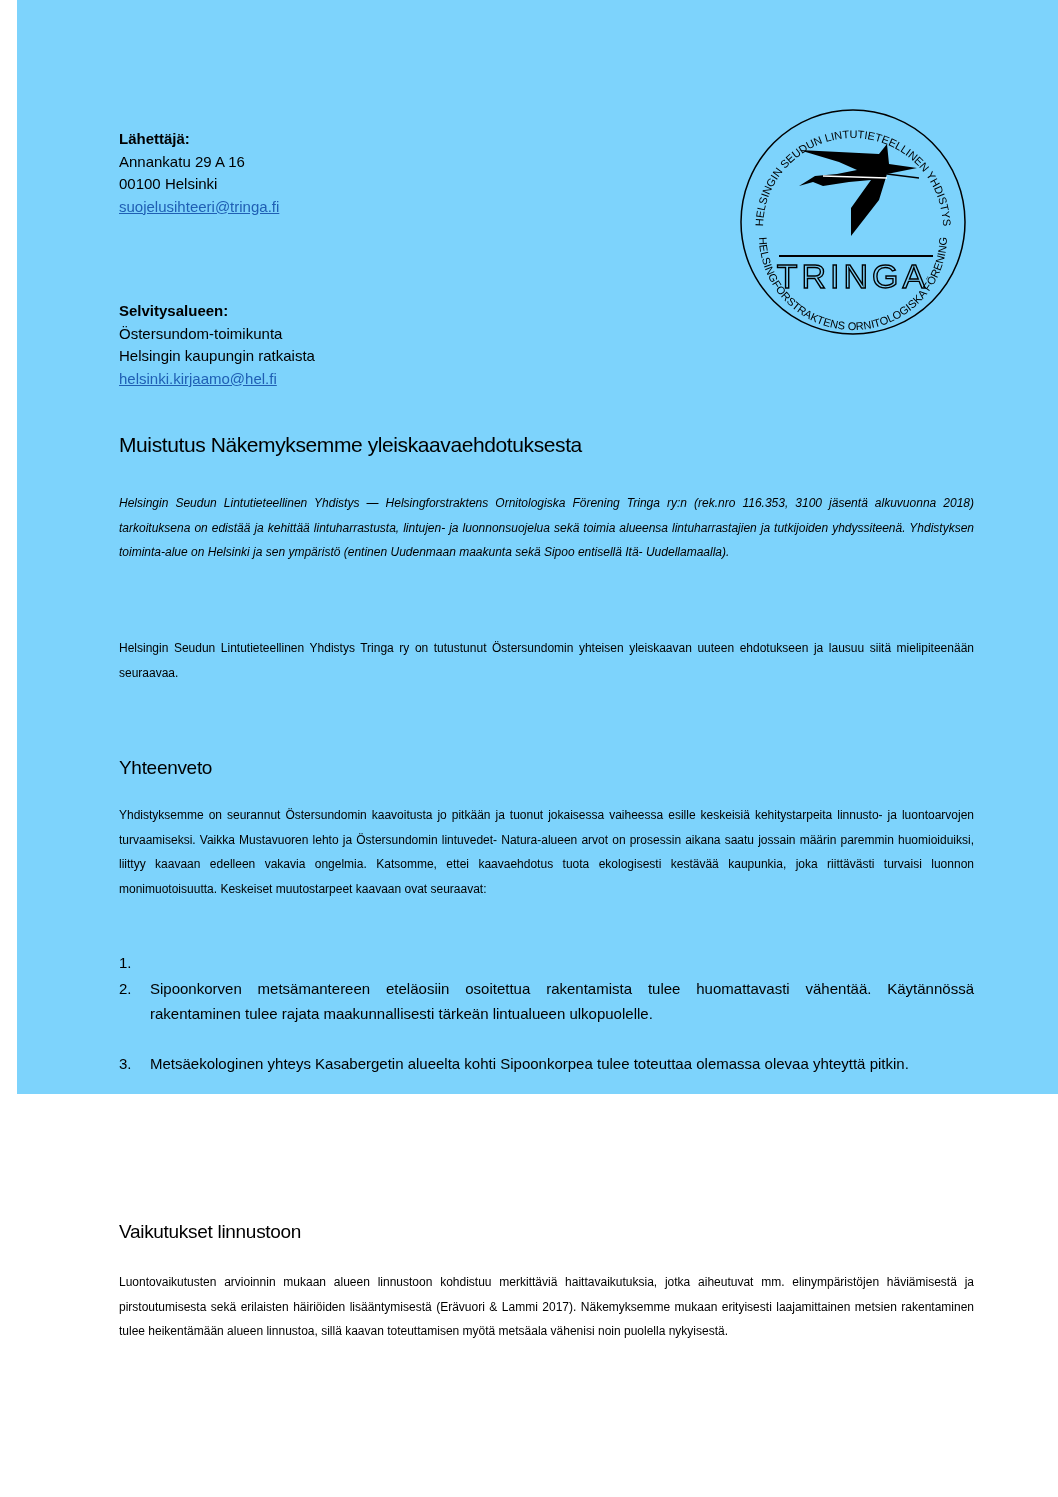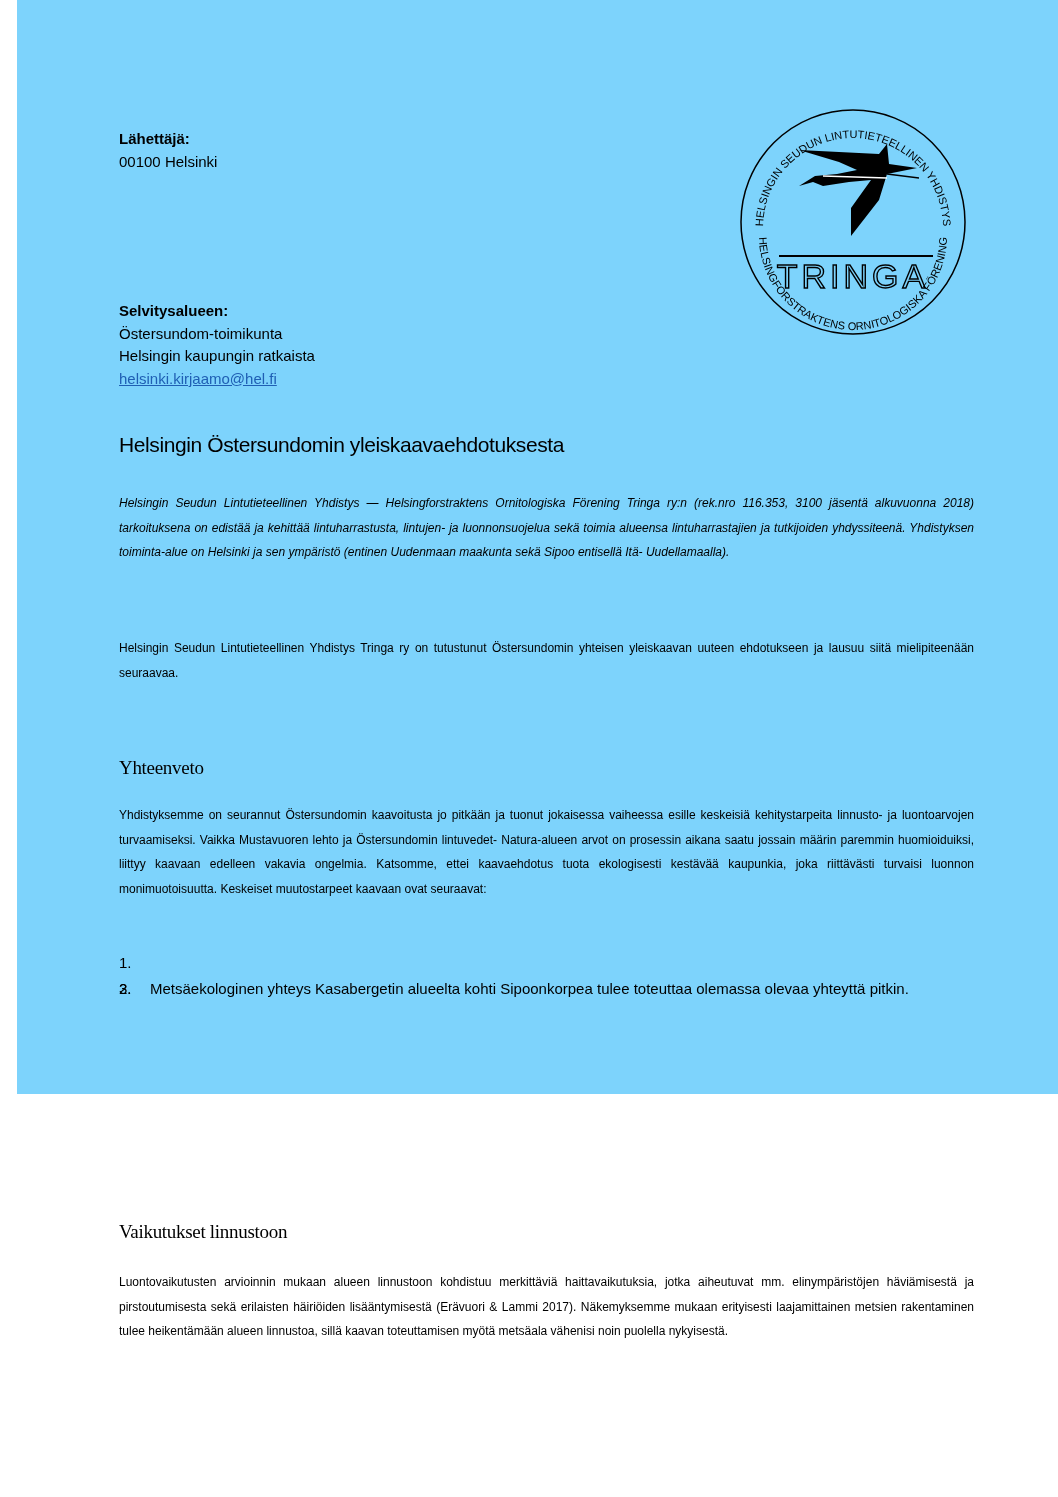--- a/index.html
+++ b/index.html
@@ -7,33 +7,35 @@
          font-family:"Liberation Sans", "DejaVu Sans", sans-serif; color:#000; }
   .page { position:absolute; left:0; top:0; width:1058px; height:1094px; background:#7dd3fc;margin-left:17px; }
   .block { position:absolute; left:102px; font-size:15px; line-height:22.5px; }
   .block .line { display:block; white-space:nowrap; }
   .bold { font-weight:bold; }
   a.link { color:#1f5fb4; text-decoration:underline; }
   .logo { position:absolute; left:722px; top:108px; width:228px; height:228px; }
   .title { position:absolute; left:102px; top:433px; font-size:21px; letter-spacing:-0.4px; }
   .para { position:absolute; left:102px; width:855px; font-size:12px; line-height:24.5px; text-align:justify; }
   .italic { font-style:italic; }
-  .h2 { position:absolute; left:102px; font-size:19px; letter-spacing:-0.3px;font-family:Liberation Serif, serif; }
+  .h2 { position:absolute; left:102px; font-size:19px; letter-spacing:-0.3px; }
   .list { position:absolute; left:102px; width:855px; margin:0; padding:0; list-style:none; }
   .list li { position:relative; padding-left:31px; font-size:15px; line-height:24.5px; text-align:justify; margin-bottom:26px; }
   .list li .num { position:absolute; left:0; top:0; }
 </style>
 </head>
 <body>
 
 <div class="page">
 
   <div class="block" style="top:128px;">
     <span class="line bold">Lähettäjä:</span>
+    <span class="line">Annankatu 29 A 16</span>
     <span class="line">00100 Helsinki</span>
+    <span class="line"><a class="link">suojelusihteeri@tringa.fi</a></span>
   </div>
 
   <div class="block" style="top:300px;">
     <span class="line bold">Selvitysalueen:</span>
     <span class="line">Östersundom-toimikunta</span>
     <span class="line">Helsingin kaupungin ratkaista</span>
     <span class="line"><a class="link">helsinki.kirjaamo@hel.fi</a></span>
   </div>
 
   <div class="logo">
@@ -52,36 +54,37 @@
 
       <polygon points="60,42 140,46 148,36 150,56 178,60 148,66 140,92 112,128 112,100 132,72 110,74 84,78 74,74 60,78 76,68 98,66 118,62 100,54" fill="#000"></polygon>
       <line x1="84" y1="68" x2="148" y2="70" stroke="#fff" stroke-width="1.5"></line>
       <line x1="148" y1="66" x2="180" y2="70" stroke="#000" stroke-width="1.5"></line>
 
       <line x1="40" y1="148" x2="194" y2="148" stroke="#000" stroke-width="2"></line>
       <text x="114" y="180" text-anchor="middle" font-family="Liberation Sans, sans-serif" font-size="34" letter-spacing="4" fill="none" stroke="#000" stroke-width="1.4">TRINGA</text>
     </svg>
   </div>
 
-  <div class="title">Helsingin Östersundomin yleiskaavaehdotuksesta</div>
+  <div class="title">Muistutus Näkemyksemme yleiskaavaehdotuksesta</div>
 
   <p class="para italic" style="top:491px; margin:0;">Helsingin Seudun Lintutieteellinen Yhdistys — Helsingforstraktens Ornitologiska Förening Tringa ry:n (rek.nro 116.353, 3100 jäsentä alkuvuonna 2018) tarkoituksena on edistää ja kehittää lintuharrastusta, lintujen- ja luonnonsuojelua sekä toimia alueensa lintuharrastajien ja tutkijoiden yhdyssiteenä. Yhdistyksen toiminta-alue on Helsinki ja sen ympäristö (entinen Uudenmaan maakunta sekä Sipoo entisellä Itä- Uudellamaalla).</p>
 
   <p class="para" style="top:636px; margin:0;">Helsingin Seudun Lintutieteellinen Yhdistys Tringa ry on tutustunut Östersundomin yhteisen yleiskaavan uuteen ehdotukseen ja lausuu siitä mielipiteenään seuraavaa.</p>
 
   <div class="h2" style="top:757px;">Yhteenveto</div>
 
   <p class="para" style="top:803px; margin:0;">Yhdistyksemme on seurannut Östersundomin kaavoitusta jo pitkään ja tuonut jokaisessa vaiheessa esille keskeisiä kehitystarpeita linnusto- ja luontoarvojen turvaamiseksi. Vaikka Mustavuoren lehto ja Östersundomin lintuvedet- Natura-alueen arvot on prosessin aikana saatu jossain määrin paremmin huomioiduiksi, liittyy kaavaan edelleen vakavia ongelmia. Katsomme, ettei kaavaehdotus tuota ekologisesti kestävää kaupunkia, joka riittävästi turvaisi luonnon monimuotoisuutta. Keskeiset muutostarpeet kaavaan ovat seuraavat:</p>
 
   <ol class="list" style="top:951px;">
     <li>
       <span class="num">1.</span>
     </li>
     <li>
       <span class="num">2.</span>
+      <span>Sipoonkorven metsämantereen eteläosiin osoitettua rakentamista tulee huomattavasti vähentää. Käytännössä rakentaminen tulee rajata maakunnallisesti tärkeän lintualueen ulkopuolelle.</span>
     </li>
     <li>
       <span class="num">3.</span>
       <span>Metsäekologinen yhteys Kasabergetin alueelta kohti Sipoonkorpea tulee toteuttaa olemassa olevaa yhteyttä pitkin.</span>
     </li>
   </ol>
 
   <div class="h2" style="top:1221px;">Vaikutukset linnustoon</div>
 
   <p class="para" style="top:1270px; margin:0;">Luontovaikutusten arvioinnin mukaan alueen linnustoon kohdistuu merkittäviä haittavaikutuksia, jotka aiheutuvat mm. elinympäristöjen häviämisestä ja pirstoutumisesta sekä erilaisten häiriöiden lisääntymisestä (Erävuori &amp; Lammi 2017). Näkemyksemme mukaan erityisesti laajamittainen metsien rakentaminen tulee heikentämään alueen linnustoa, sillä kaavan toteuttamisen myötä metsäala vähenisi noin puolella nykyisestä.</p>

